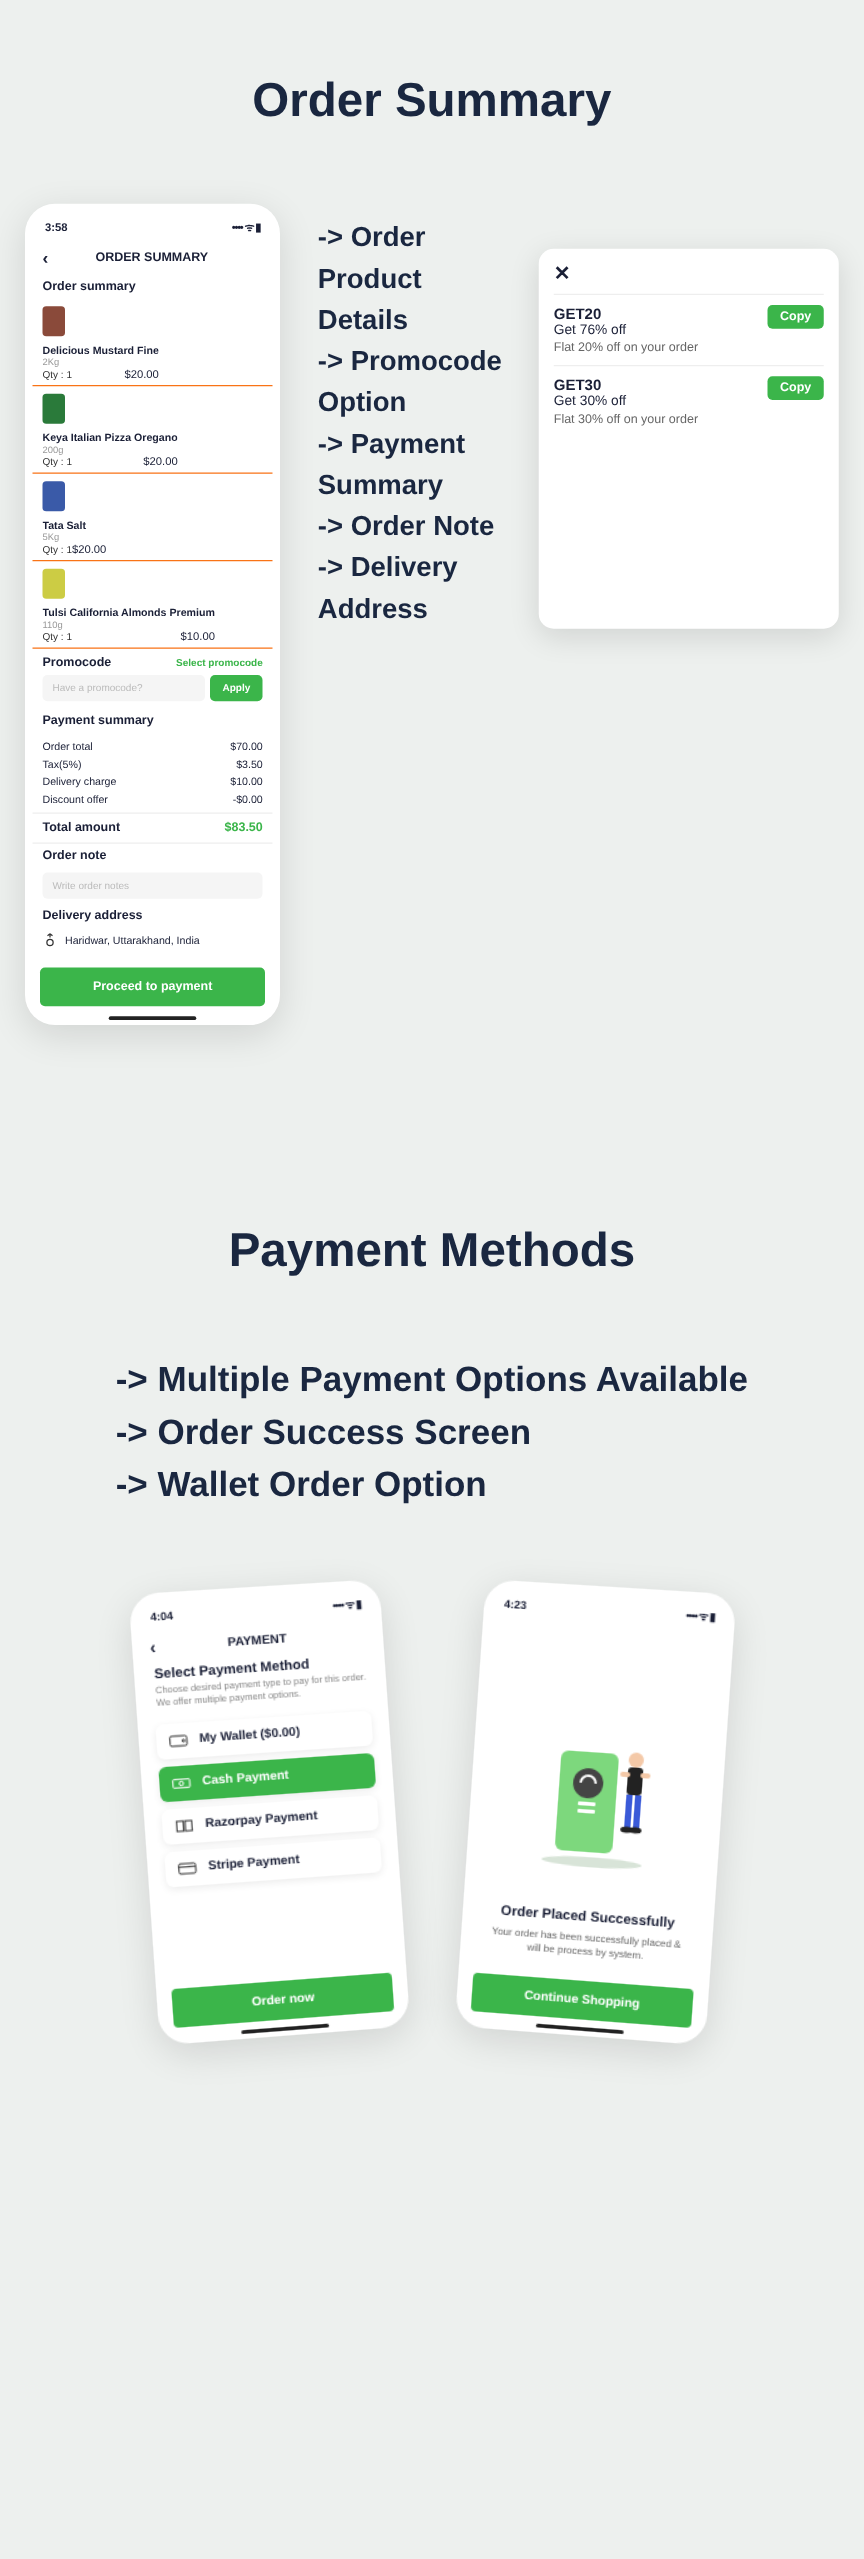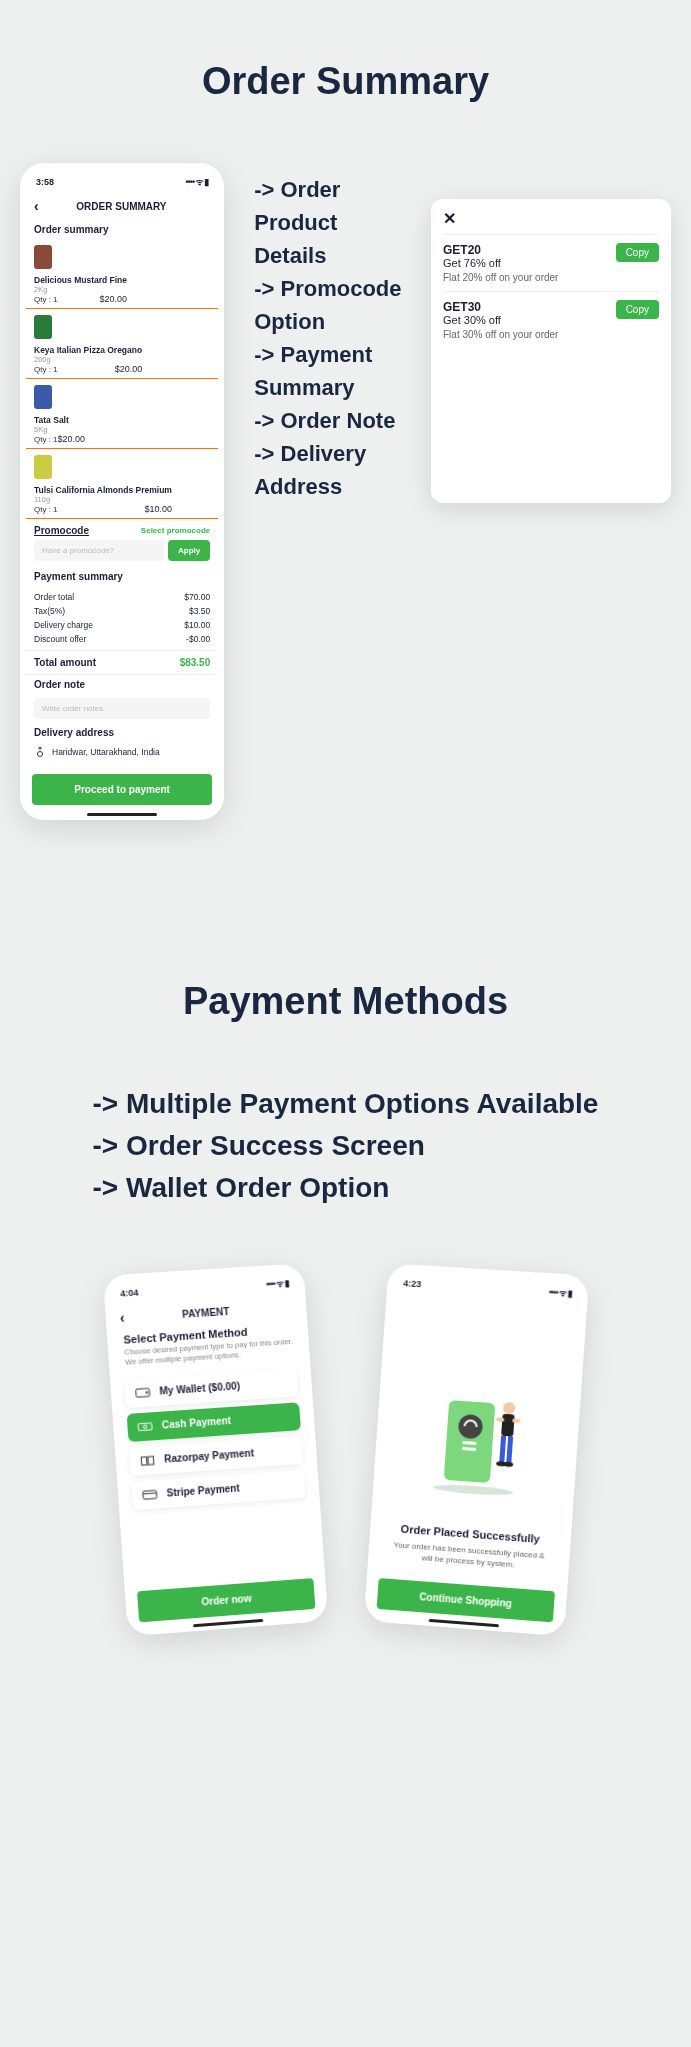--- a/index.html
+++ b/index.html
@@ -47,21 +47,21 @@
     width: 18px; height: 24px; border-radius: 3px; flex-shrink: 0;
     margin-top: 2px;
   }
   .item-info { flex: 1; min-width: 0; }
   .item-name { font-size: 8.5px; font-weight: 600; white-space: nowrap; overflow: hidden; text-overflow: ellipsis; }
   .item-sub { font-size: 7.5px; color: #999; }
   .item-foot { display: flex; justify-content: space-between; align-items: center; }
   .item-qty { font-size: 8px; color: #333; }
   .item-price { font-size: 9px; font-weight: 400; }
   .promo-head { display: flex; justify-content: space-between; align-items: center; padding: 6px 8px 4px; }
-  .promo-title { font-size: 10px; font-weight: 700; text-decoration: underline; }
+  .promo-title { font-size: 10px; font-weight: 700; }
   .promo-select { font-size: 8px; font-weight: 600; color: #3bb54a; }
   .promo-input-row { display: flex; gap: 4px; padding: 0 8px 6px; }
   .promo-input {
     flex: 1; background: #f5f5f5; border: none; border-radius: 4px;
     padding: 6px 8px; font-size: 8px; color: #bbb;
   }
   .apply-btn {
     background: #3bb54a; color: #fff; border: none; border-radius: 4px;
     padding: 6px 10px; font-size: 8px; font-weight: 700;
   }
@@ -92,21 +92,21 @@
   .promo-card {
     padding: 8px 0; border-top: 1px solid #eee;
   }
   .promo-card:first-of-type { border-top: none; }
   .promo-card-head { display: flex; justify-content: space-between; align-items: flex-start; }
   .promo-code { font-size: 12px; font-weight: 700; }
   .promo-off { font-size: 11px; }
   .promo-desc { font-size: 10px; color: #666; margin-top: 3px; }
   .copy-btn {
     background: #3bb54a; color: #fff; border: none; border-radius: 4px;
-    padding: 4px 10px; font-size: 10px; font-weight: 400;
+    padding: 4px 10px; font-size: 10px; font-weight: 700;
   }
   .right-col { display: flex; flex-direction: row; gap: 18px; }
 
   
   .section2 { margin-top: 160px; }
   .feat2 { margin: 0 auto 60px; width: fit-content; }
   .feat2 .feature-item { font-size: 28px; }
   .tilted-row {
     display: flex; justify-content: center; gap: 60px; margin-top: 30px;
     perspective: 1200px;

